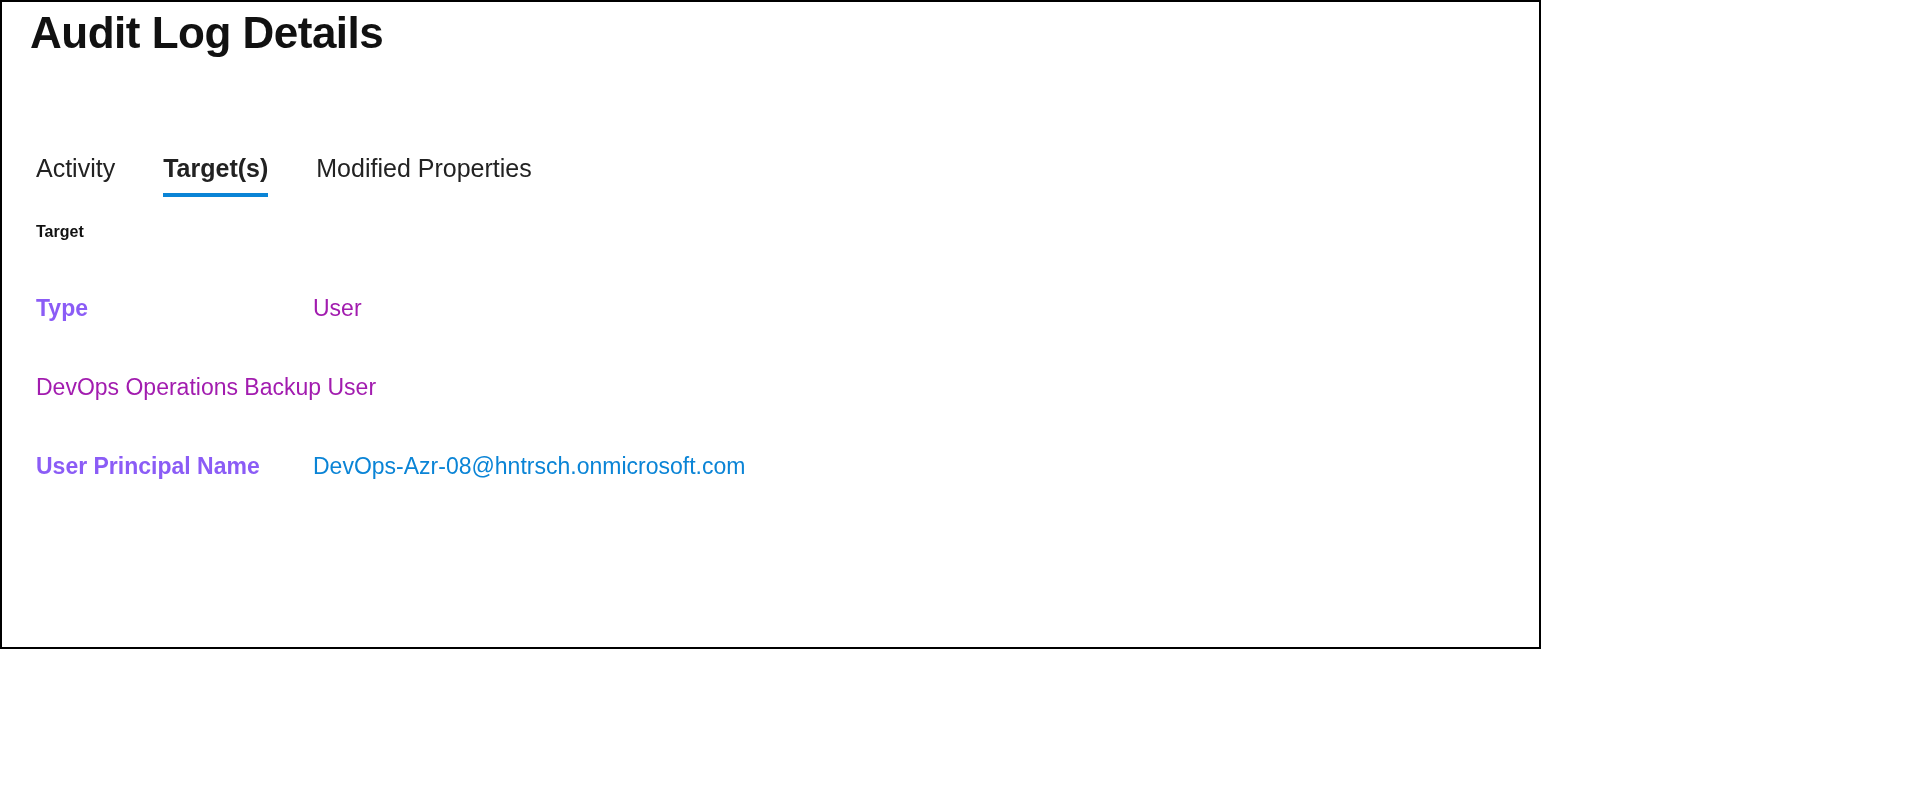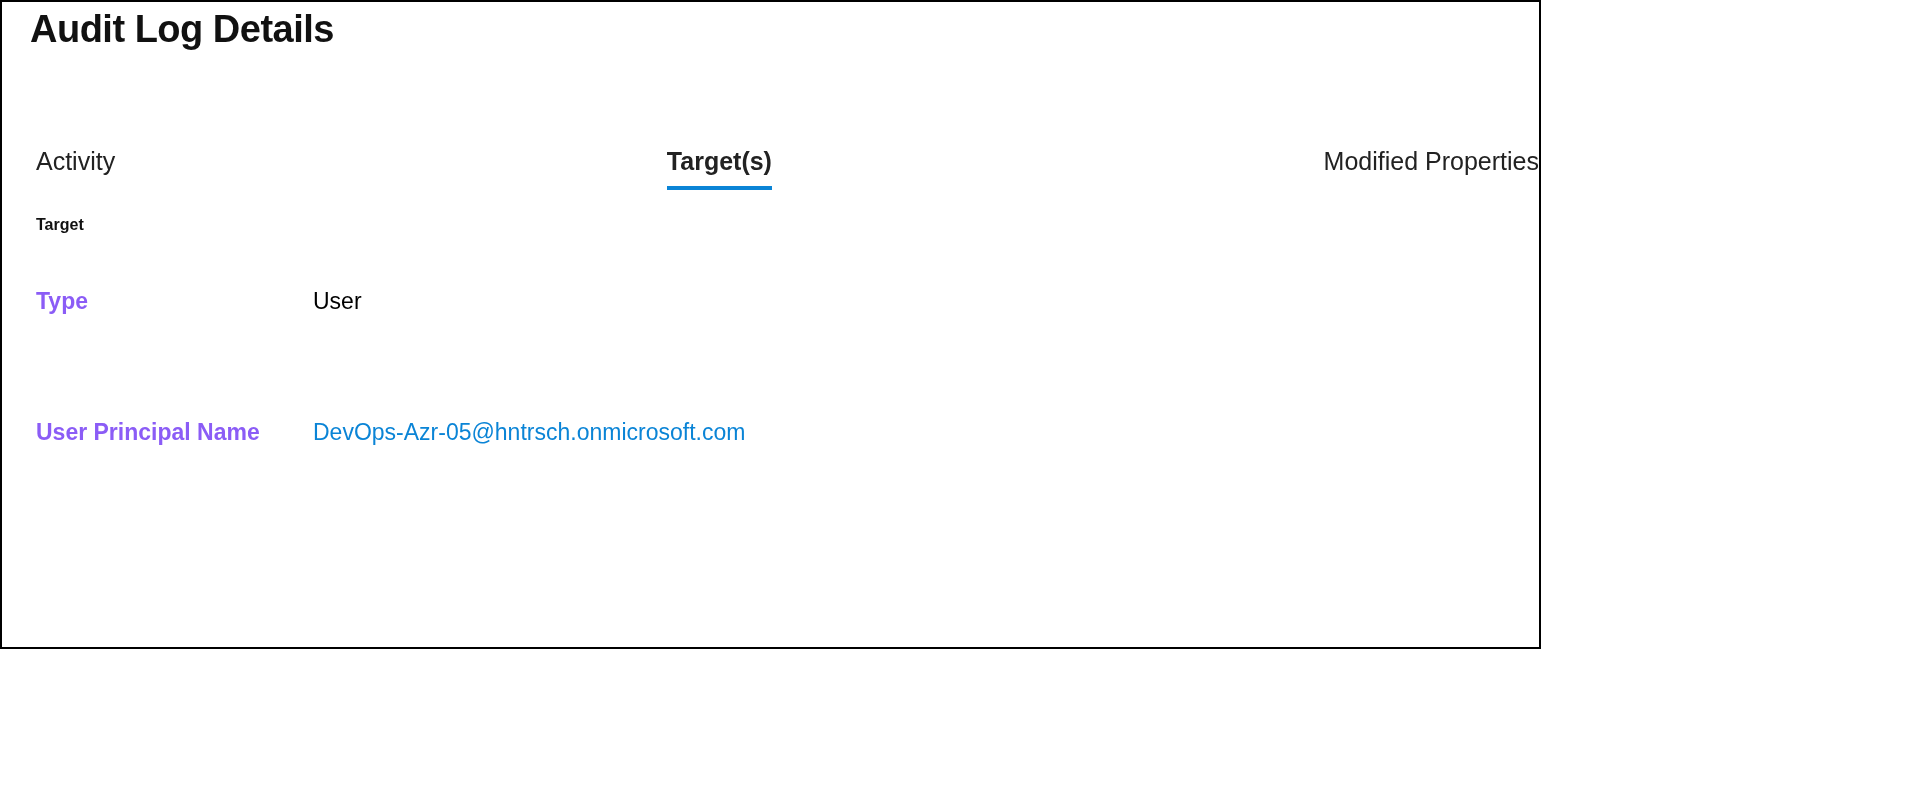--- a/index.html
+++ b/index.html
@@ -12,31 +12,30 @@
     }
     .outer {
       width: 1541px;
       height: 649px;
       border: 2px solid #000;
       margin: 0;
       position: relative;
       overflow: hidden;
     }
     .page-title {
-      font-size: 38px;
+      font-size: 44px;
       font-weight: 700;
       margin: 6px 0 0 28px;
       letter-spacing: -0.5px;
     }
     .tabs {
       display: flex;
       gap: 48px;
       margin: 96px 0 0 34px;
       align-items: flex-end;
-      justify-content: space-between;
     }
     .tab {
       font-size: 25px;
       color: #222;
       padding-bottom: 12px;
       cursor: pointer;
       font-weight: 400;
       position: relative;
     }
     .tab.active {
@@ -65,21 +64,21 @@
     .row:last-child { margin-bottom: 12px; }
     .label {
       width: 277px;
       font-size: 23px;
       font-weight: 700;
       color: #8b5cf6;
     }
     .value {
       font-size: 23px;
       font-weight: 400;
-      color: #000000;
+      color: #a21caf;
       display: flex;
       align-items: center;
     }
     .link {
       color: #0a84d6;
       cursor: pointer;
     }
     .redacted {
       display: inline-block;
       height: 22px;
@@ -101,19 +100,20 @@
   </div>
 
   <div class="section-heading">Target</div>
 
   <div class="details">
     <div class="row">
       <div class="label">Type</div>
       <div class="value">User</div>
     </div>
     <div class="row">
+      <div class="value">DevOps Operations Backup User</div>
     </div>
     <div class="row">
       <div class="label">User Principal Name</div>
-      <div class="value link">DevOps-Azr-05@hntrsch.onmicrosoft.com</div>
+      <div class="value link">DevOps-Azr-08@hntrsch.onmicrosoft.com</div>
     </div>
   </div>
 </div>
 
 </body></html>

